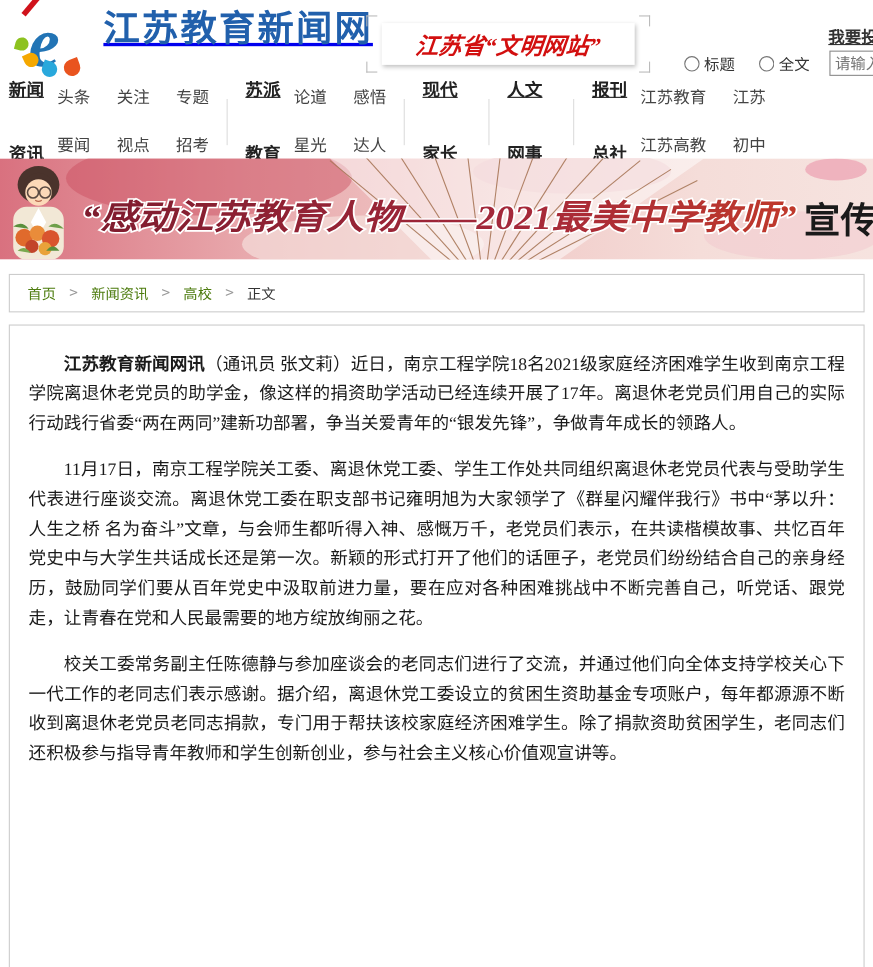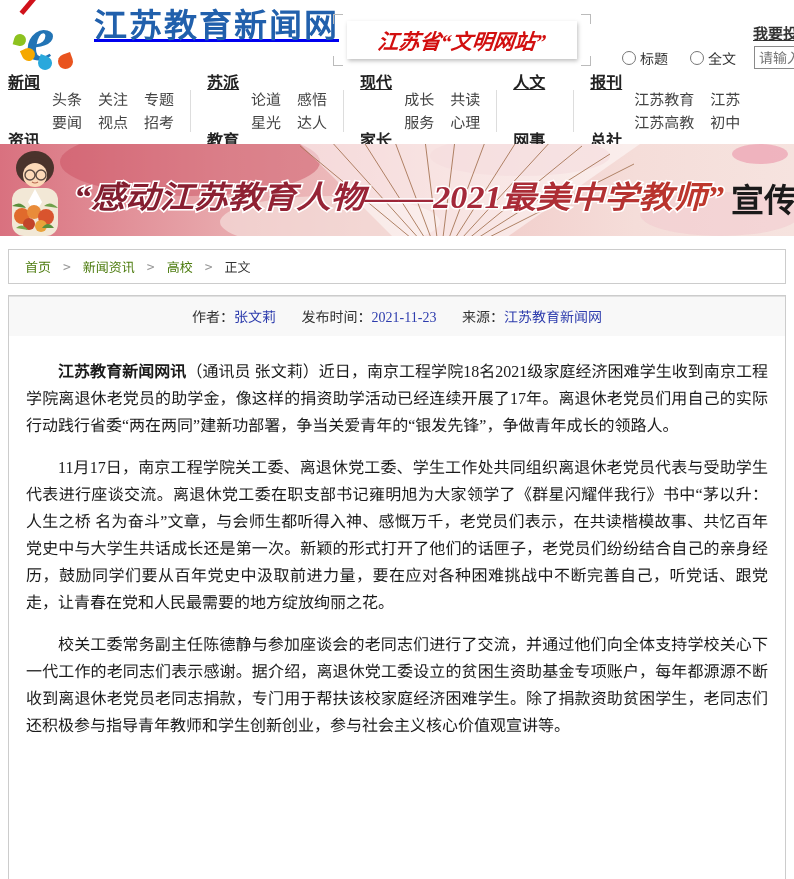--- a/index.html
+++ b/index.html
@@ -45,21 +45,21 @@
   .search-input { margin-left:14px; width:130px; height:23px; border:1px solid #8a8a8a;
                   font-size:14px; padding:0 4px; color:#555; }
 
   
   .nav { display:flex; align-items:center; height:58px; padding-left:8px; margin-top:2px;
          white-space:nowrap; }
   .nav-group { display:flex; align-items:center; }
   .nav-title { display:flex; flex-direction:column; font-size:16px; font-weight:700; color:#222;
                line-height:21px; margin-right:12px;gap:37px; }
   .nav-links { display:grid; grid-auto-flow:row; column-gap:16px; row-gap:4px;
-               font-size:15px; color:#444; line-height:19px; }
+               font-size:15px; color:#444; line-height:19px;gap:24px; }
   .nav-links a { color:#444; text-decoration:none; }
   .cols3 { grid-template-columns:repeat(3,auto); }
   .cols2 { grid-template-columns:repeat(2,auto); }
   .nav-div { width:1px; height:42px; background:#ddd; margin:0 16px; }
 
   
   .banner { display:block; margin-top:4px; }
 
   
   .breadcrumb { margin:13px 8px 0; border:1px solid #ccc; padding:7px 16px; font-size:13px;
@@ -155,26 +155,20 @@
         <a href="#">达人</a>
       </div>
     </div>
     <div class="nav-div"></div>
 
     <div class="nav-group">
       <a class="nav-title" href="#">
         <span>现代</span>
           <span>家长</span>
         </a>
-      <div class="nav-links cols2">
-        <a href="#">成长</a>
-        <a href="#">共读</a>
-        <a href="#">服务</a>
-        <a href="#">心理</a>
-      </div>
     </div>
     <div class="nav-div"></div>
 
     <div class="nav-group">
       <a class="nav-title" href="#">
         <span>人文</span>
           <span>网事</span>
         </a>
     </div>
     <div class="nav-div"></div>
@@ -263,25 +257,20 @@
     <span class="sep">&gt;</span>
     <a href="#">新闻资讯</a>
     <span class="sep">&gt;</span>
     <a href="#">高校</a>
     <span class="sep">&gt;</span>
     <span>正文</span>
   </div>
 
   <div class="article">
 
-    <div class="meta-bar">
-      <span class="lbl">作者：</span><span class="val">张文莉</span><span class="sp"></span>
-      <span class="lbl">发布时间：</span><span class="val">2021-11-23</span><span class="sp"></span>
-      <span class="lbl">来源：</span><span class="val">江苏教育新闻网</span>
-    </div>
 
     <div class="article-body">
       <p><span class="lead">江苏教育新闻网讯</span><span>（通讯员 张文莉）近日，南京工程学院18名2021级家庭经济困难学生收到南京工程学院离退休老党员的助学金，像这样的捐资助学活动已经连续开展了17年。离退休老党员们用自己的实际行动践行省委“两在两同”建新功部署，争当关爱青年的“银发先锋”，争做青年成长的领路人。</span></p>
       <p>11月17日，南京工程学院关工委、离退休党工委、学生工作处共同组织离退休老党员代表与受助学生代表进行座谈交流。离退休党工委在职支部书记雍明旭为大家领学了《群星闪耀伴我行》书中“茅以升：人生之桥 名为奋斗”文章，与会师生都听得入神、感慨万千，老党员们表示，在共读楷模故事、共忆百年党史中与大学生共话成长还是第一次。新颖的形式打开了他们的话匣子，老党员们纷纷结合自己的亲身经历，鼓励同学们要从百年党史中汲取前进力量，要在应对各种困难挑战中不断完善自己，听党话、跟党走，让青春在党和人民最需要的地方绽放绚丽之花。</p>
       <p>校关工委常务副主任陈德静与参加座谈会的老同志们进行了交流，并通过他们向全体支持学校关心下一代工作的老同志们表示感谢。据介绍，离退休党工委设立的贫困生资助基金专项账户，每年都源源不断收到离退休老党员老同志捐款，专门用于帮扶该校家庭经济困难学生。除了捐款资助贫困学生，老同志们还积极参与指导青年教师和学生创新创业，参与社会主义核心价值观宣讲等。</p>
     </div>
   </div>
 
 </div>
 

